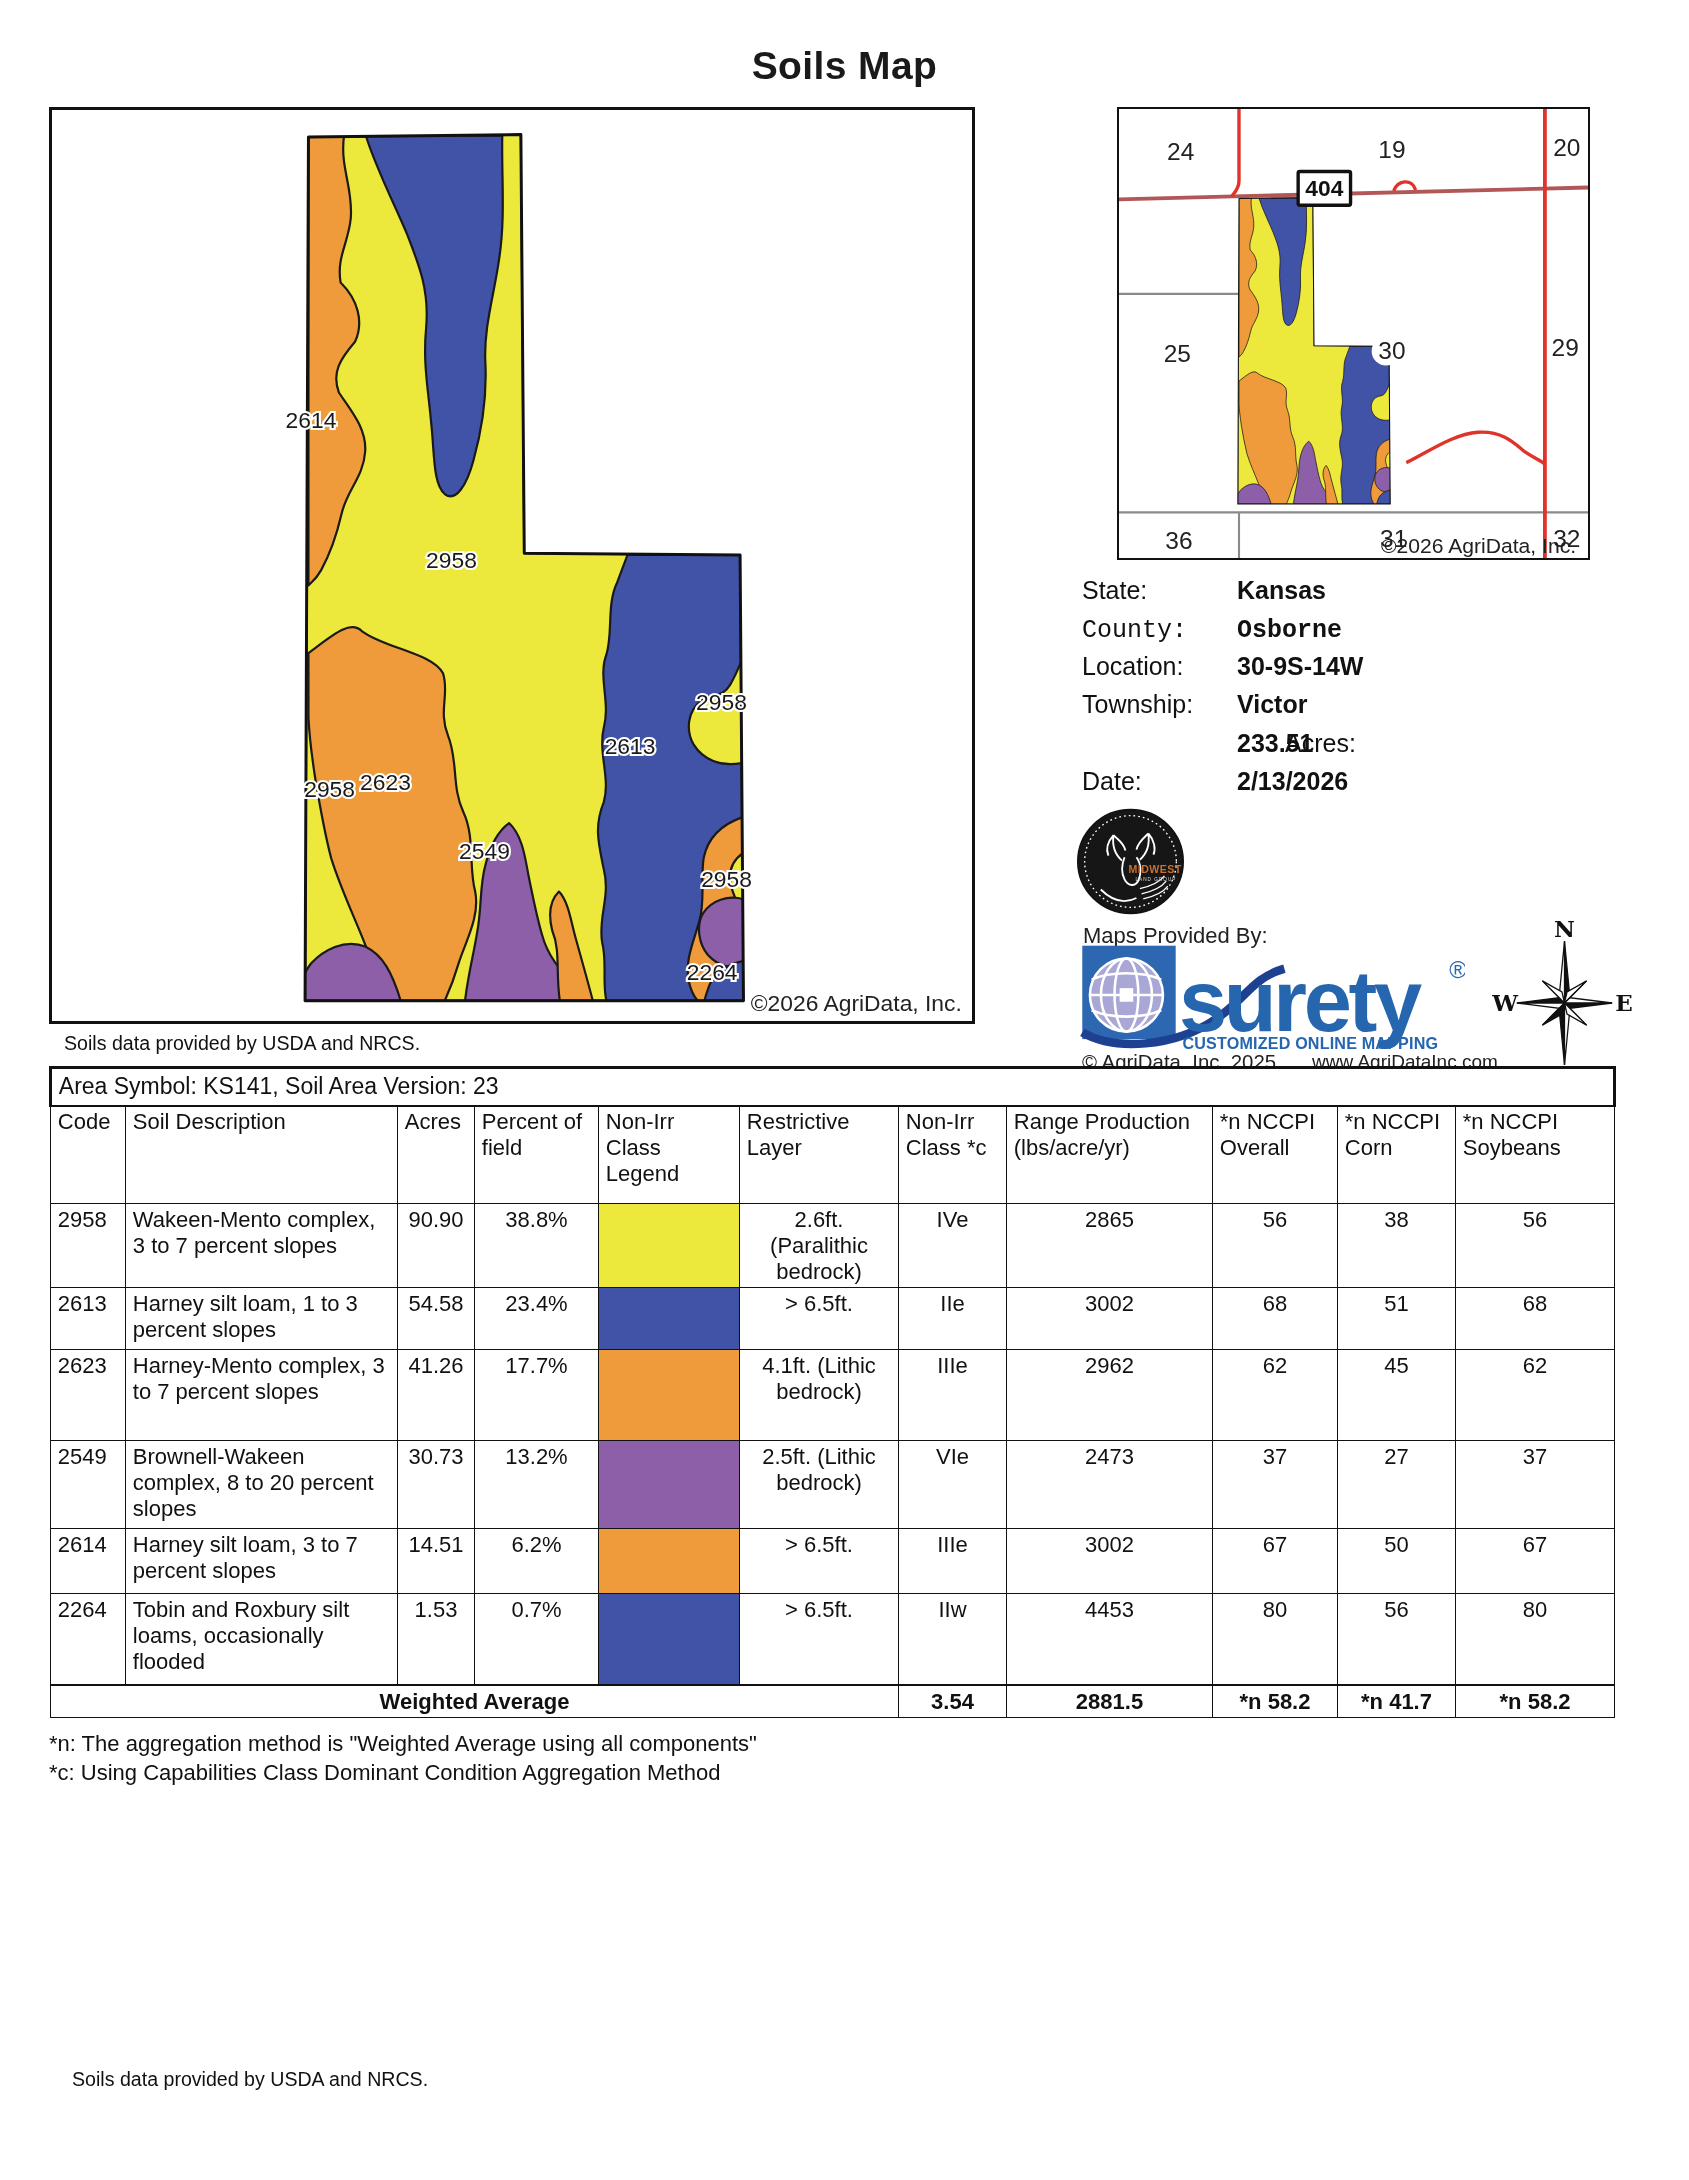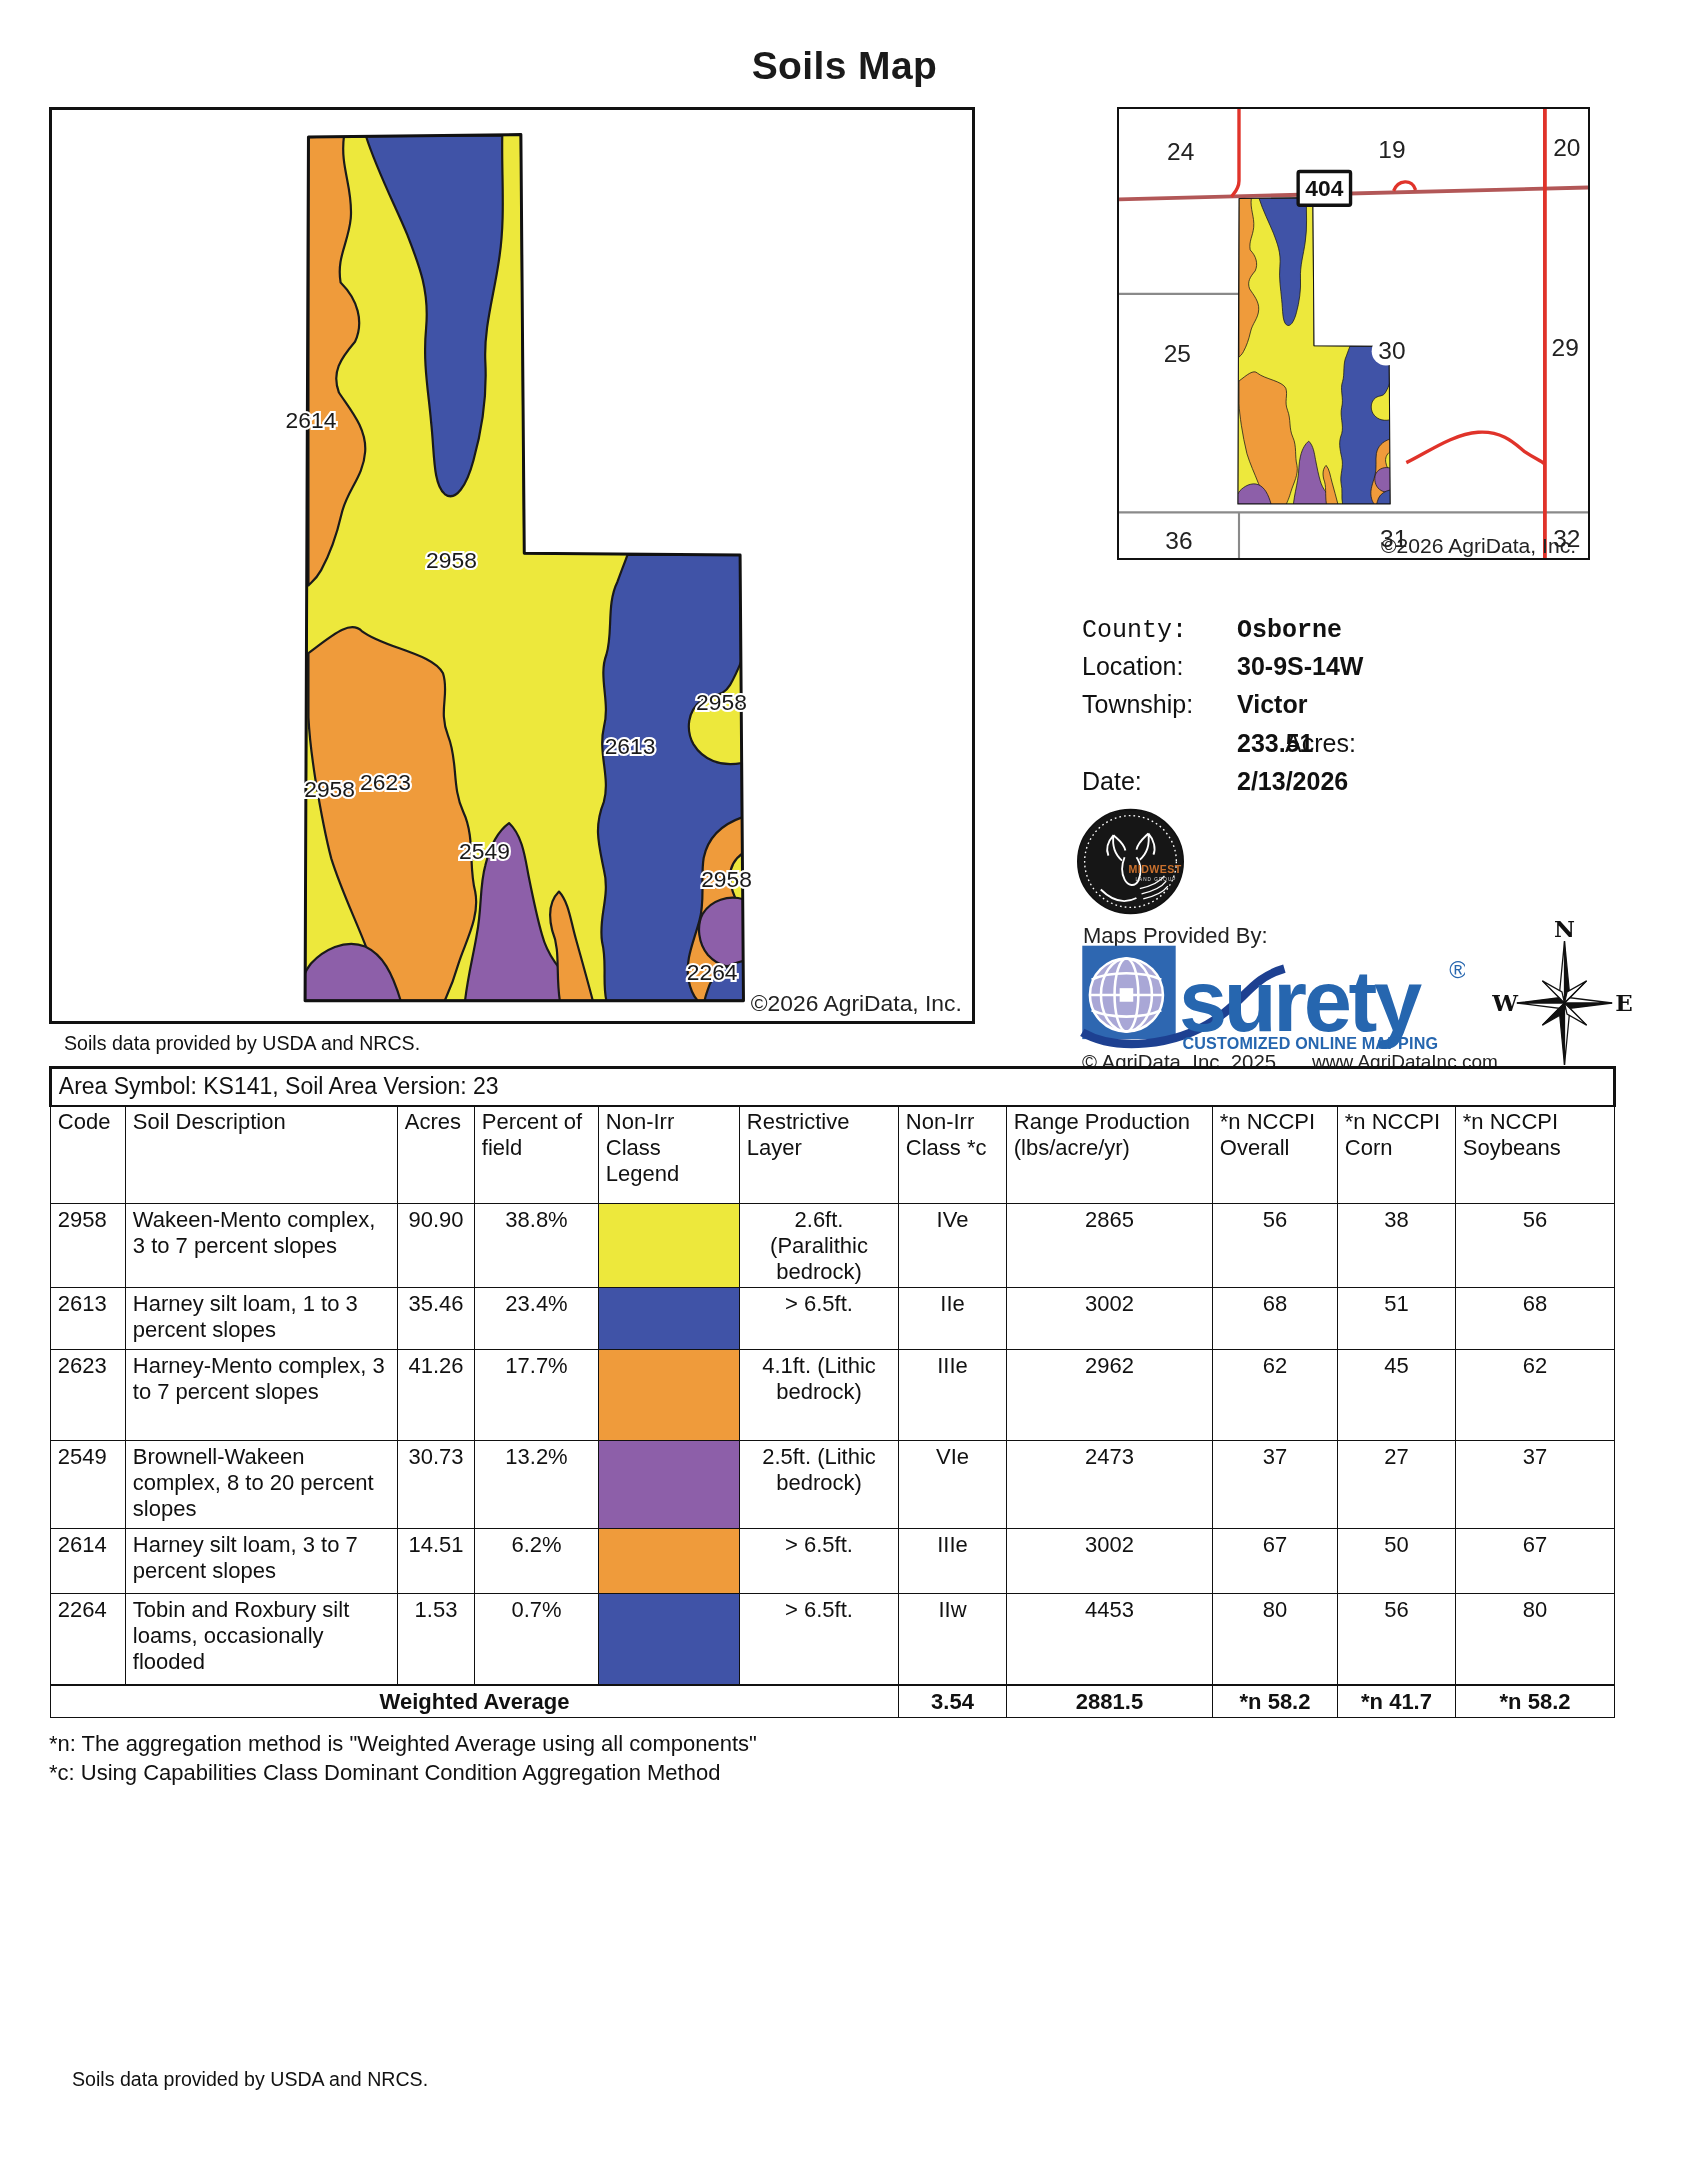--- a/index.html
+++ b/index.html
@@ -105,20 +105,24 @@
       <text class="section-num" x="528" y="293">29</text>
       <text class="section-num" x="71" y="521">36</text>
       <text class="section-num" x="325" y="519">31</text>
       <text class="section-num" x="530" y="519">32</text>
       <rect x="212" y="74" width="62" height="40" rx="2" fill="#fff" stroke="#111" stroke-width="4"></rect>
       <text x="243" y="103" text-anchor="middle" font-size="27" font-weight="bold" fill="#111">404</text>
       <text class="loc-copyright" x="541" y="526">©2026 AgriData, Inc.</text>
     </svg>
   </div>
 
+  <div class="info-row" style="top:576px;">
+    <span class="info-label">State:</span>
+    <span class="info-value">Kansas</span>
+  </div>
   <div class="info-row" style="top:616px;font-family:Liberation Mono, monospace;">
     <span class="info-label">County:</span>
     <span class="info-value">Osborne</span>
   </div>
   <div class="info-row" style="top:652px;">
     <span class="info-label">Location:</span>
     <span class="info-value">30-9S-14W</span>
   </div>
   <div class="info-row" style="top:690px;">
     <span class="info-label">Township:</span>
@@ -230,21 +234,21 @@
       <td class="num">2.6ft. (Paralithic bedrock)</td>
       <td class="num">IVe</td>
       <td class="num">2865</td>
       <td class="num">56</td>
       <td class="num">38</td>
       <td class="num">56</td>
     </tr>
     <tr style="height:62px">
       <td>2613</td>
       <td>Harney silt loam, 1 to 3 percent slopes</td>
-      <td class="num">35.46</td>
+      <td class="num">54.58</td>
       <td class="num">23.4%</td>
       <td class="legend-cell" style="background: rgb(64, 83, 167);"></td>
       <td class="num">&gt; 6.5ft.</td>
       <td class="num">IIe</td>
       <td class="num">3002</td>
       <td class="num">68</td>
       <td class="num">51</td>
       <td class="num">68</td>
     </tr>
     <tr style="height:91px">

